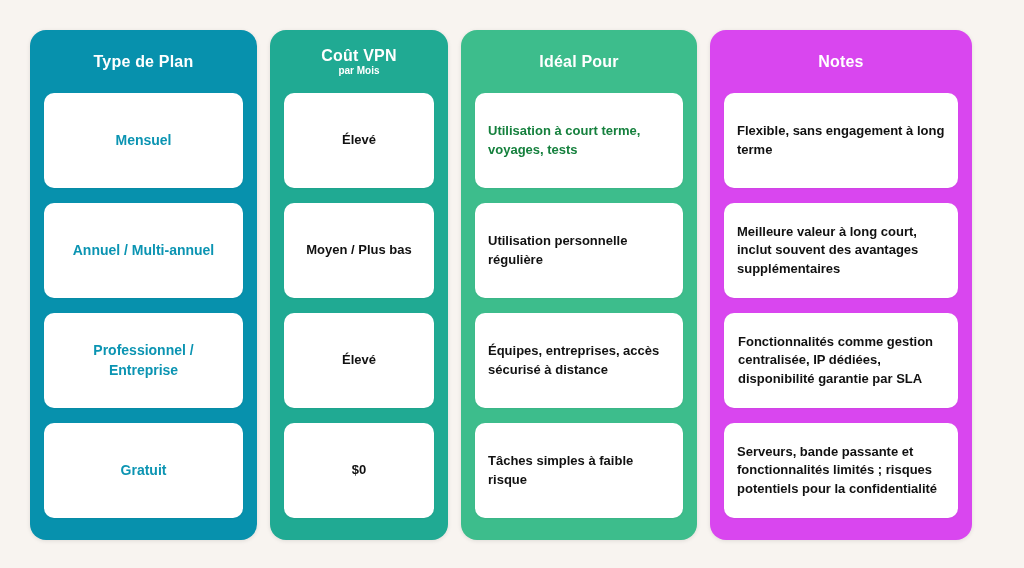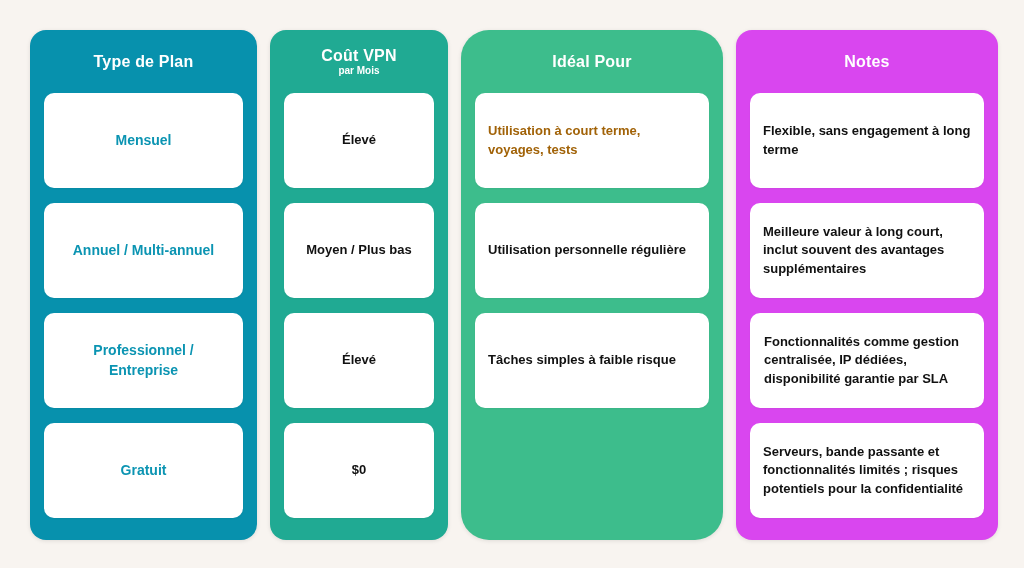--- a/index.html
+++ b/index.html
@@ -24,21 +24,21 @@
   .col {
     height: 510px;
     border-radius: 16px;
     padding: 0 14px 21px 14px;
     display: flex;
     flex-direction: column;
     box-shadow: 0 1px 4px rgba(0,0,0,0.10);
   }
   .col-plan  { width: 227px; }
   .col-cost  { width: 178px; }
-  .col-ideal { width: 262px; border-radius: 28px; }
+  .col-ideal { width: 236px; }
   .col-notes { width: 262px; }
   .col-header {
     height: 63px;
     display: flex;
     flex-direction: column;
     align-items: center;
     justify-content: center;
     color: #ffffff;
     text-align: center;
     line-height: 1.1;
@@ -111,22 +111,23 @@
         <div class="cell" style="color: rgb(17, 17, 17);">$0</div>
       </div>
     </div>
 
     <div class="col col-ideal align-left" style="background: rgb(61, 189, 140);">
       <div class="col-header">
         <span class="header-main">Idéal Pour</span>
 
       </div>
       <div class="cells">
-        <div class="cell" style="color: #a16207;">Utilisation à court terme, voyages, tests</div>
+        <div class="cell" style="color: #15803d;">Utilisation à court terme, voyages, tests</div>
         <div class="cell" style="color: rgb(17, 17, 17);">Utilisation personnelle régulière</div>
+        <div class="cell" style="color: rgb(17, 17, 17);">Équipes, entreprises, accès sécurisé à distance</div>
         <div class="cell" style="color: rgb(17, 17, 17);">Tâches simples à faible risque</div>
       </div>
     </div>
 
     <div class="col col-notes align-left" style="background: #d946ef;">
       <div class="col-header">
         <span class="header-main">Notes</span>
 
       </div>
       <div class="cells">

